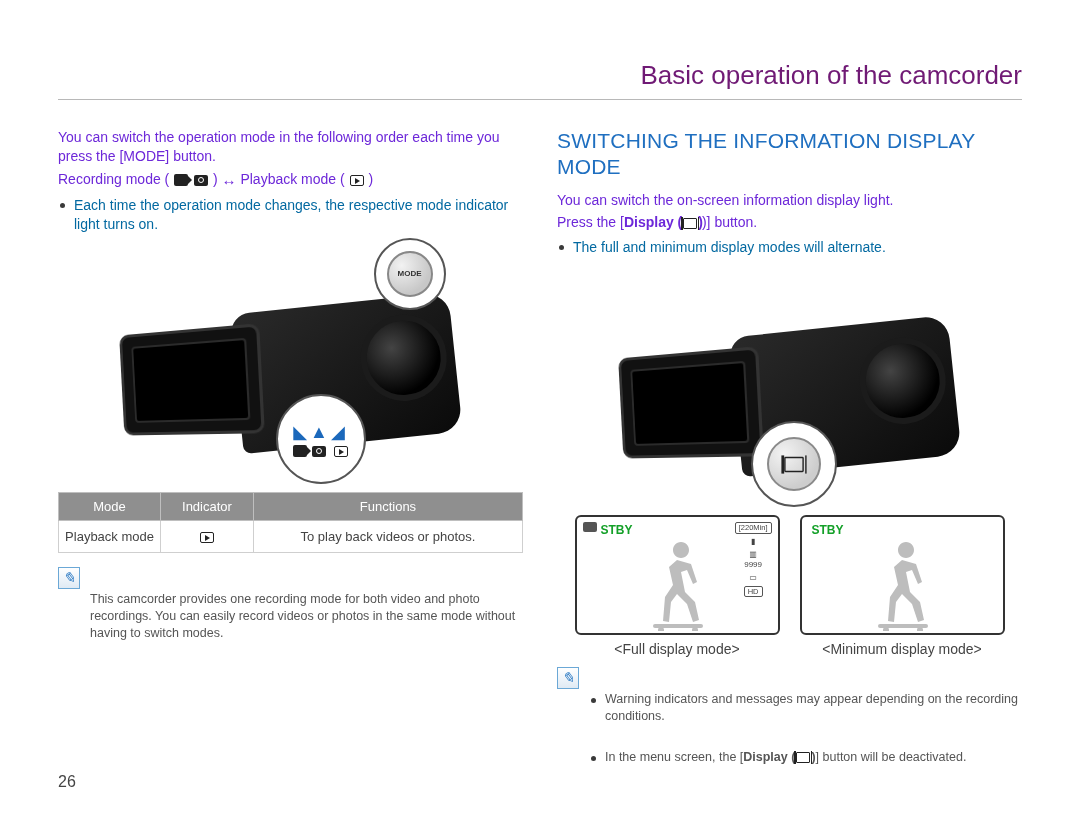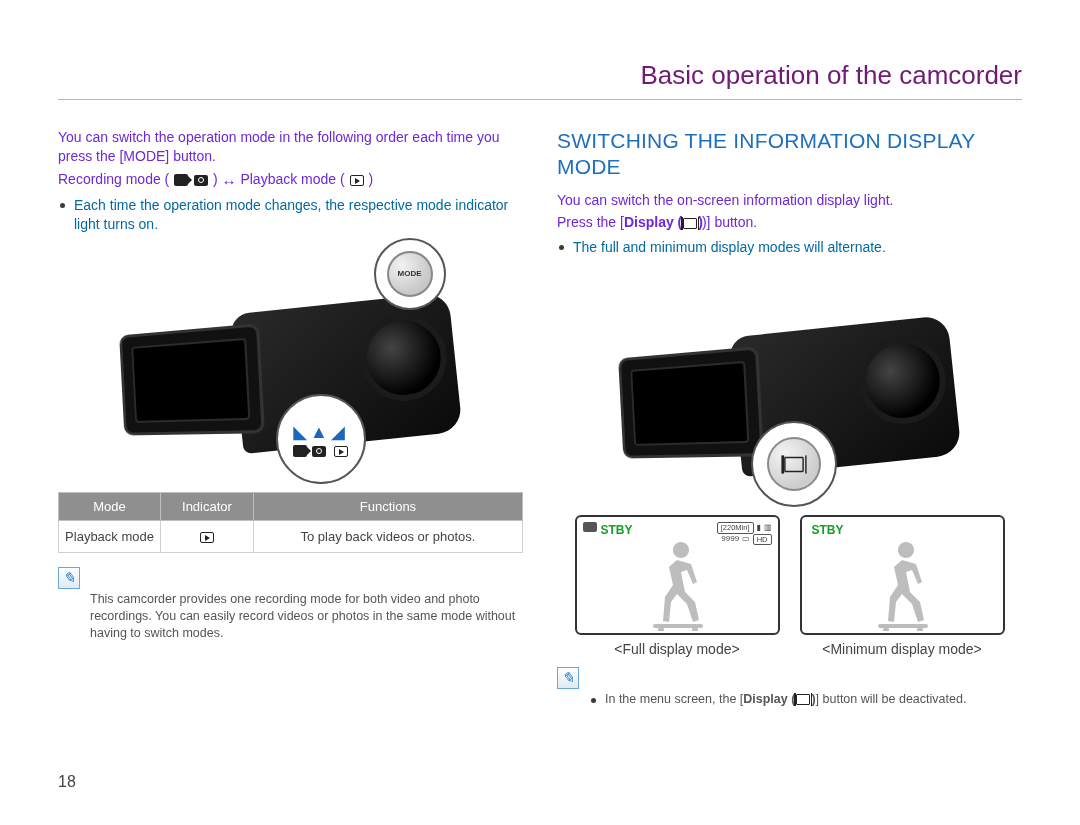--- a/index.html
+++ b/index.html
@@ -216,21 +216,21 @@
   }
   .stby {
     position: absolute; top: 6px; left: 24px;
     font-size: 12px; font-weight: bold; color: #14a028;
   }
   .rec-icon {
     position:absolute; top:5px; left:6px; width:14px; height:10px;
     background:#555; border-radius:2px;
   }
   .top-right { position:absolute; top:5px; right:6px; font-size:8px; color:#444; text-align:right; line-height:1.25; }
-  .top-right .row { display:flex; gap:3px; justify-content:flex-end; align-items:center; }
+  .top-right .row { display:flex; gap:3px; justify-content:flex-end; align-items:center;flex-direction:column; }
   .badge { border:1px solid #555; padding:0 3px; border-radius:2px; font-size:7.5px; }
   .skater {
     position:absolute; left:70px; bottom:2px;
     width:70px; height:95px;
   }
   .skater svg { width:100%; height:100%; }
   .caption {
     text-align: center;
     font-size: 14px;
     color: #444;
@@ -390,22 +390,23 @@
           </div>
         </div>
         <div class="caption">&lt;Minimum display mode&gt;</div>
       </div>
     </div>
 
     <div class="note">
       <div class="note-icon">✎</div>
       <div class="note-body">
         <ul class="bullets">
+          <li>Warning indicators and messages may appear depending on the recording conditions.</li>
           <li>
             <span>In the menu screen, the [</span><b><span>Display (</span></b><span class="icon-disp"></span><b>)</b><span>] button will be deactivated.</span>
           </li>
         </ul>
       </div>
     </div>
   </div>
 </div>
 
-<div class="pagenum">18</div>
+<div class="pagenum">26</div>
 
 </body></html>

